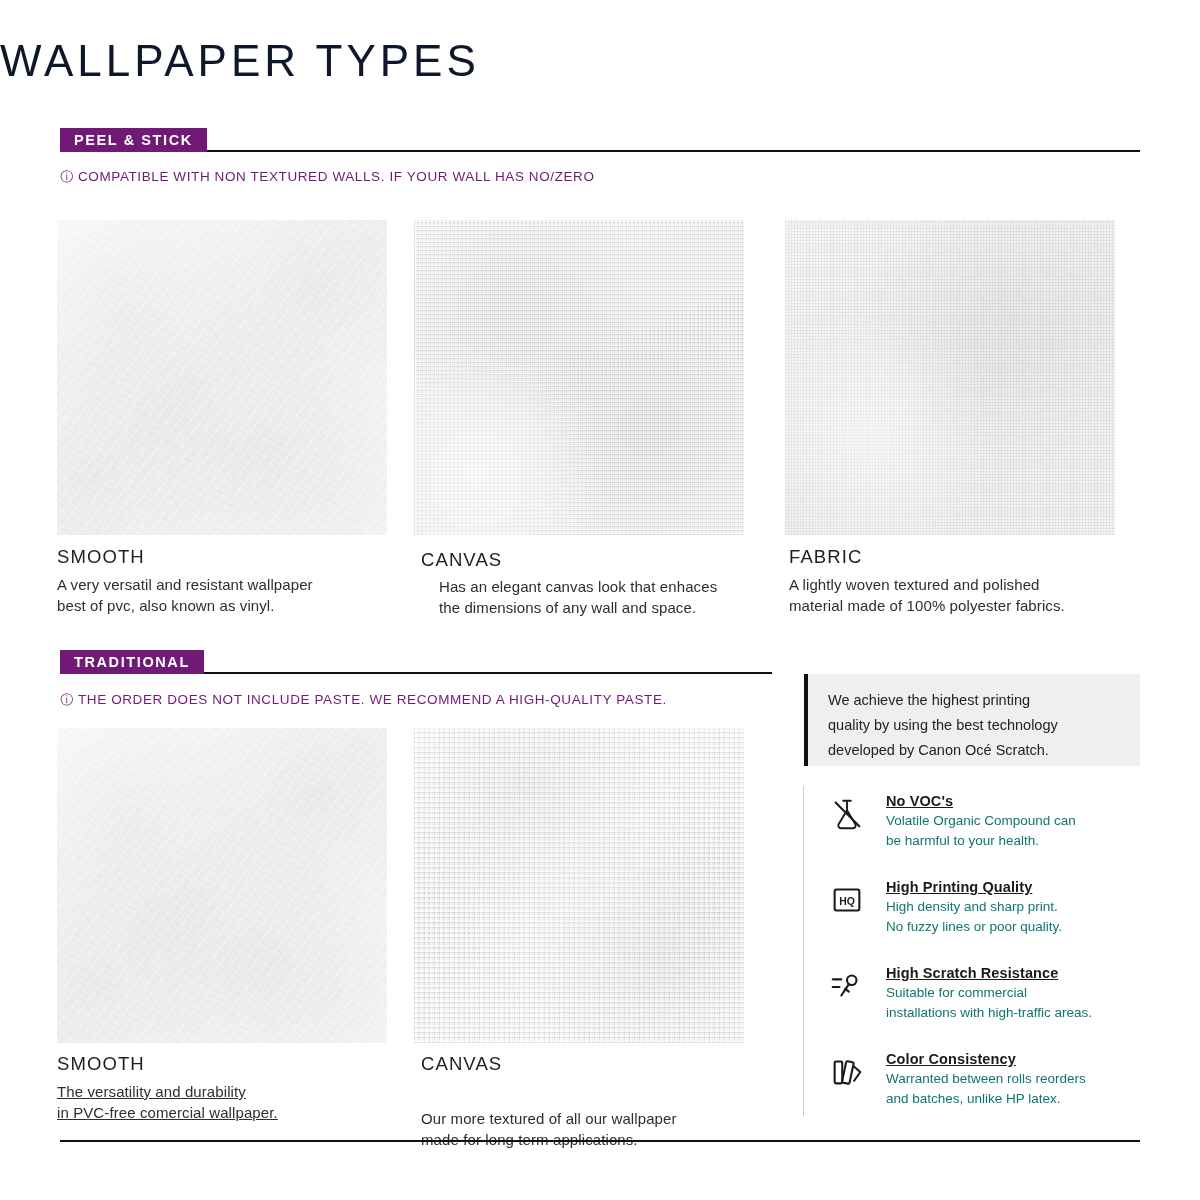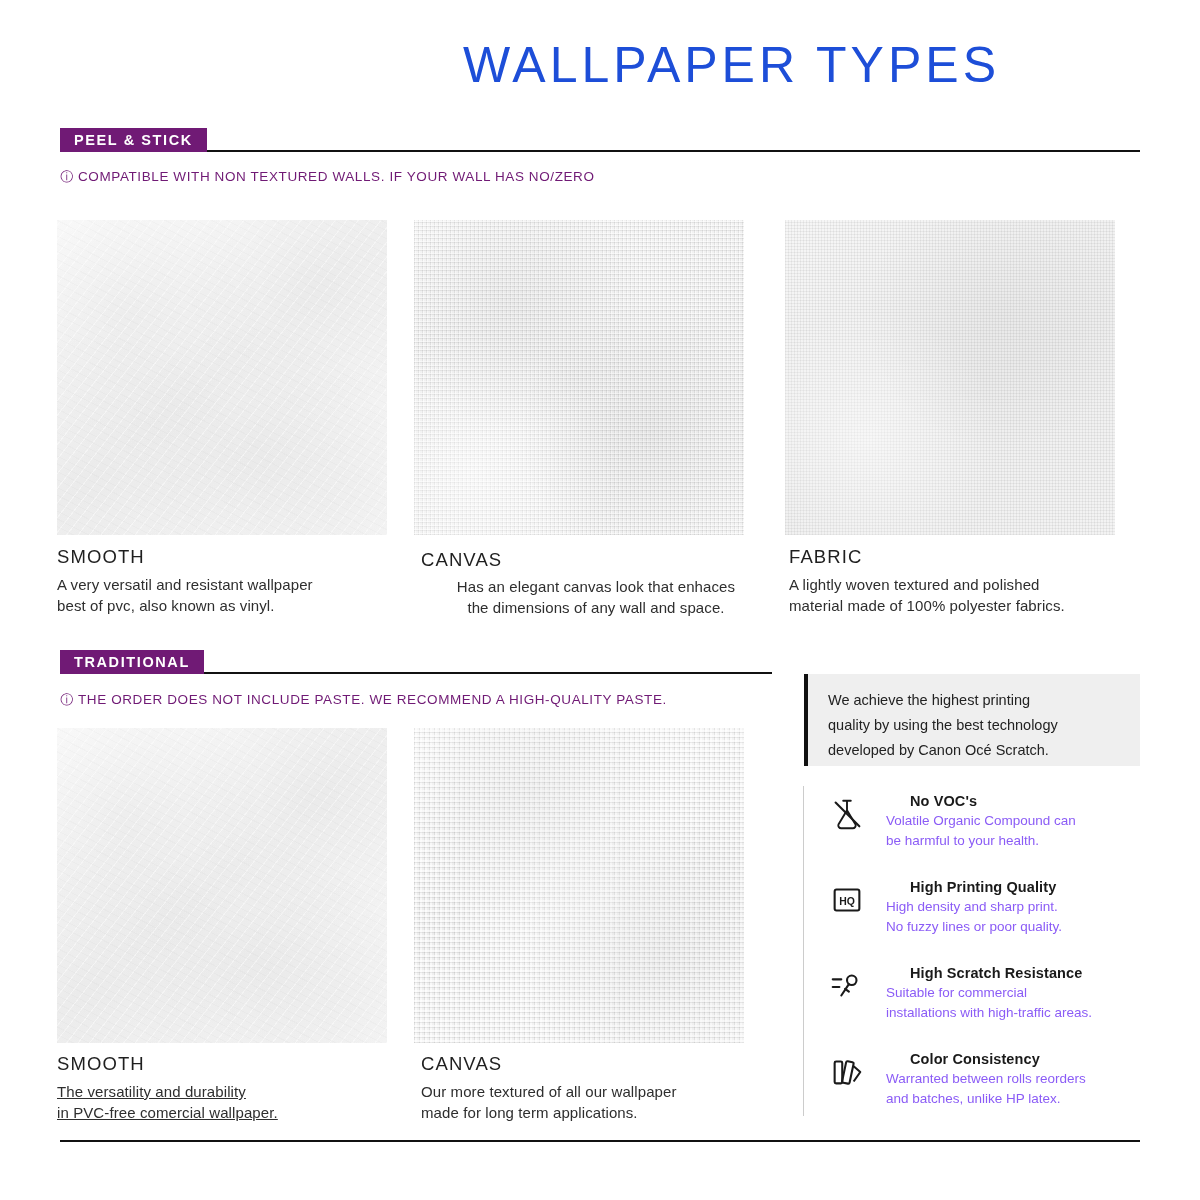--- a/index.html
+++ b/index.html
@@ -20,25 +20,25 @@
     width: 1200px;
     height: 1200px;
   }
 
   
   .title {
     position: absolute;
     left: 0;
     top: 36px;
     width: 1000px;
-    text-align: right;
-    font-size: 50px;
+    text-align: left;
+    font-size: 44px;
     letter-spacing: 4px;
     font-weight: 400;
-    color: #1d4ed8;
+    color: #0f172a;
     font-family: "Liberation Sans", sans-serif;
   }
 
   
   .section-head {
     position: absolute;
     height: 24px;
     display: flex;
     align-items: stretch;
   }
@@ -204,31 +204,32 @@
     width: 300px;
   }
   .feature .f-icon {
     position: absolute;
     left: 0;
     top: 2px;
     width: 38px;
     height: 38px;
   }
   .feature .f-title {
-    margin-left: 82px;
+    margin-left: 58px;
     font-size: 14.5px;
     font-weight: 700;
     color: #1a1a1a;
     letter-spacing: 0.1px;
+    text-decoration: underline;
   }
   .feature .f-desc {
     margin-left: 58px;
     font-size: 13.5px;
     line-height: 19.5px;
-    color: #8b5cf6;
+    color: #0f766e;
     margin-top: 2px;
   }
 
   .bottom-rule {
     position: absolute;
     left: 60px;
     top: 1140px;
     width: 1080px;
     height: 2px;
     background: #111111;
@@ -256,21 +257,21 @@
   <div class="sw-title" style="left:57px; top:546px;">SMOOTH</div>
   <div class="sw-desc" style="left:57px; top:574px; width:345px;">
     <span>A very versatil and resistant wallpaper</span><br>
     <span>best of pvc, also known as vinyl.</span>
   </div>
 
   <div class="swatch" style="left:414px; top:220px; width:330px; height:315px;">
     <div class="tex tex-canvas"></div>
   </div>
   <div class="sw-title" style="left:421px; top:549px;">CANVAS</div>
-  <div class="sw-desc" style="left:421px; top:576px; width:350px;text-align:center;">
+  <div class="sw-desc" style="left:439px; top:576px; width:350px;">
     <span>Has an elegant canvas look that enhaces</span><br>
     <span>the dimensions of any wall and space.</span>
   </div>
 
   <div class="swatch" style="left:785px; top:220px; width:330px; height:315px;">
     <div class="tex tex-fabric"></div>
   </div>
   <div class="sw-title" style="left:789px; top:546px;">FABRIC</div>
   <div class="sw-desc" style="left:789px; top:574px; width:355px;">
     <span>A lightly woven textured and polished</span><br>
@@ -292,21 +293,21 @@
   <div class="sw-title" style="left:57px; top:1053px;">SMOOTH</div>
   <div class="sw-desc" style="left:57px; top:1081px; width:345px;text-decoration:underline;">
     <span>The versatility and durability</span><br>
     <span>in PVC-free comercial wallpaper.</span>
   </div>
 
   <div class="swatch" style="left:414px; top:728px; width:330px; height:315px;">
     <div class="tex tex-canvas2"></div>
   </div>
   <div class="sw-title" style="left:421px; top:1053px;">CANVAS</div>
-  <div class="sw-desc" style="left:421px; top:1081px; width:350px;">
+  <div class="sw-desc" style="left:421px; top:1108px; width:350px;">
     <span>Our more textured of all our wallpaper</span><br>
     <span>made for long term applications.</span>
   </div>
 
   <div class="quote-box"></div>
   <div class="quote-text">
     <span>We achieve the highest printing</span><br>
     <span>quality by using the best technology</span><br>
     <span>developed by Canon Océ Scratch.</span>
   </div>

